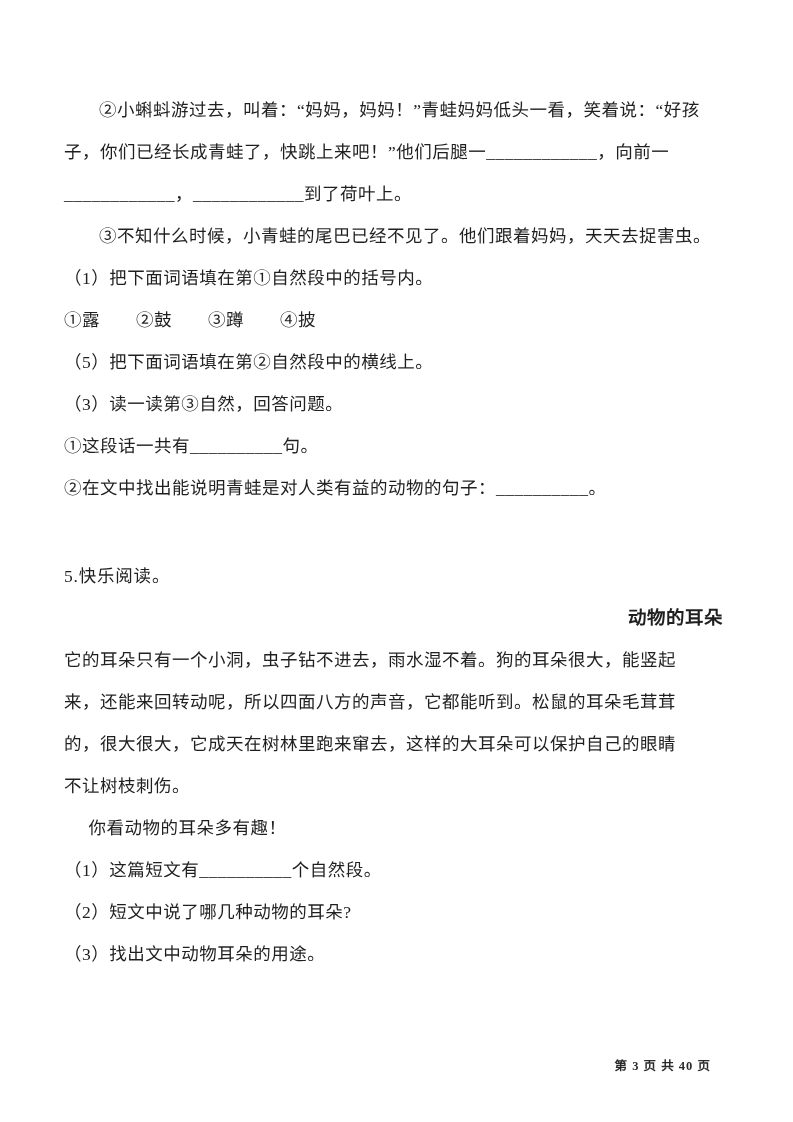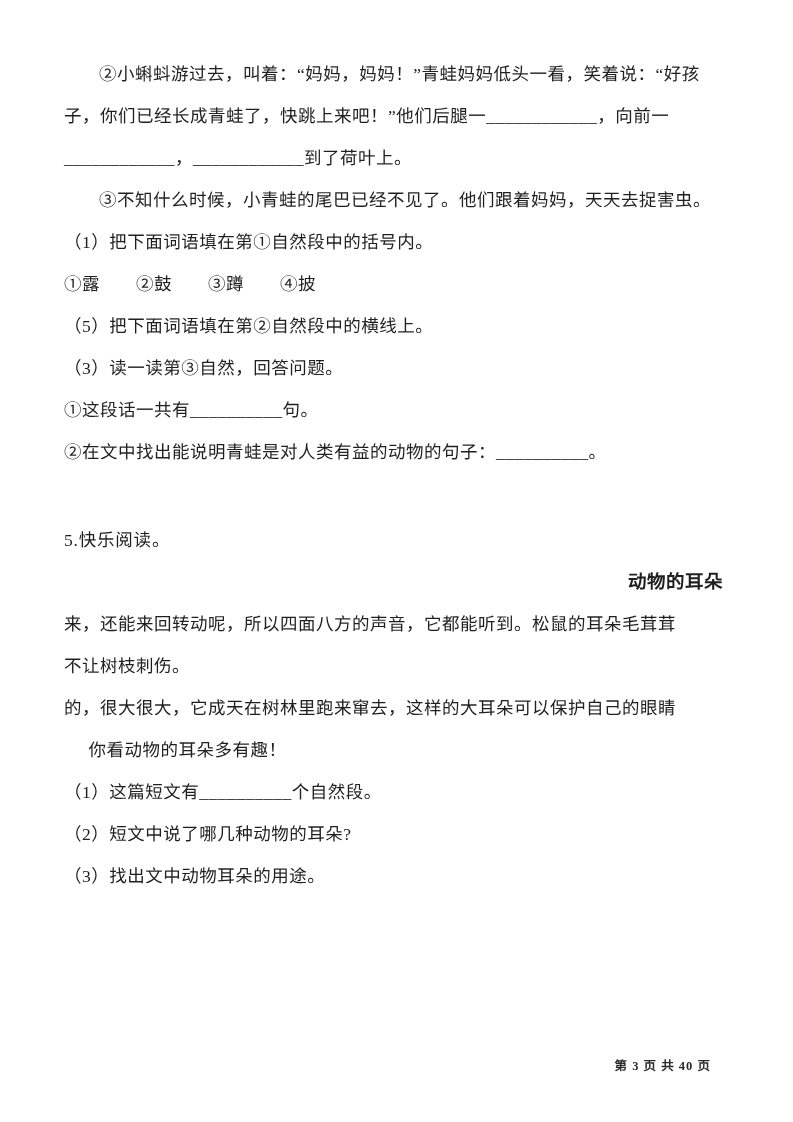--- a/index.html
+++ b/index.html
@@ -10,21 +10,21 @@
   .page {
     position: relative;
     width: 793px;
     height: 1122px;
     background: #ffffff;
     color: #1f1f1f;
     font-family: "Liberation Serif", "DejaVu Serif", serif;
     overflow: hidden;
   }
   .content {
-    padding: 53px 70px 0 64px;
+    padding: 89px 70px 0 64px;
     font-size: 17.5px;
   }
   .line {
     line-height: 42px;
     white-space: nowrap;
     letter-spacing: 0.5px;
   }
   .indent {
     text-indent: 2em;
   }
@@ -62,23 +62,24 @@
     <div class="line indent">③不知什么时候，小青蛙的尾巴已经不见了。他们跟着妈妈，天天去捉害虫。</div>
     <div class="line">（1）把下面词语填在第①自然段中的括号内。</div>
     <div class="line">①露　　②鼓　　③蹲　　④披</div>
     <div class="line">（5）把下面词语填在第②自然段中的横线上。</div>
     <div class="line">（3）读一读第③自然，回答问题。</div>
     <div class="line">①这段话一共有__________句。</div>
     <div class="line">②在文中找出能说明青蛙是对人类有益的动物的句子：__________。</div>
 
     <div class="line section-heading">5.快乐阅读。</div>
     <div class="line passage-title">动物的耳朵</div>
+    <div class="line">它的耳朵只有一个小洞，虫子钻不进去，雨水湿不着。狗的耳朵很大，能竖起</div>
     <div class="line">来，还能来回转动呢，所以四面八方的声音，它都能听到。松鼠的耳朵毛茸茸</div>
+    <div class="line">的，很大很大，它成天在树林里跑来窜去，这样的大耳朵可以保护自己的眼睛</div>
     <div class="line">不让树枝刺伤。</div>
-    <div class="line">的，很大很大，它成天在树林里跑来窜去，这样的大耳朵可以保护自己的眼睛</div>
     <div class="line indent-sm">你看动物的耳朵多有趣！</div>
     <div class="line">（1）这篇短文有__________个自然段。</div>
     <div class="line">（2）短文中说了哪几种动物的耳朵?</div>
     <div class="line">（3）找出文中动物耳朵的用途。</div>
   </div>
 
   <div class="page-footer">第 3 页 共 40 页</div>
 </div>
 
 </body></html>

